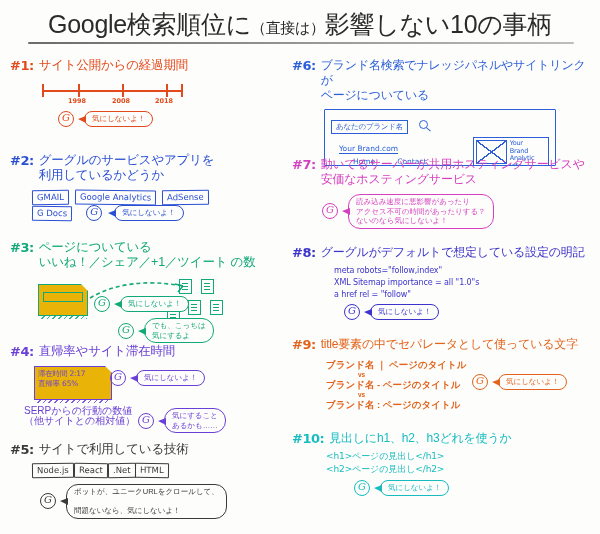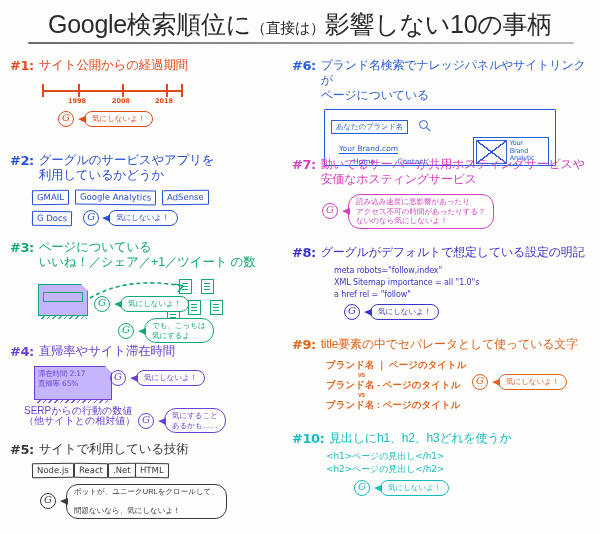--- a/index.html
+++ b/index.html
@@ -74,21 +74,21 @@
 
   
   .tl{position:relative;height:22px;}
   .tl .bar{position:absolute;left:0;top:8px;width:140px;height:1.6px;background:currentColor;}
   .tl .tick{position:absolute;top:2px;width:1.6px;height:13px;background:currentColor;}
   .tl .lab{position:absolute;top:15px;font-size:6.5px;font-family:"DejaVu Sans",sans-serif;font-weight:bold;}
 
   
   .doc{
     position:relative;border:1.4px solid currentColor;border-top-right-radius:0;
-    background:#c4b5fd;
+    background:#eab308;
   }
   .doc:before{
     content:"";position:absolute;right:-1.4px;top:-1.4px;
     border-left:7px solid transparent;border-top:7px solid #fdfdfb;
   }
   .zig{
     height:4px;width:100%;
     background:repeating-linear-gradient(135deg,currentColor 0 1px,transparent 1px 4px);
     opacity:.85;
   }
@@ -162,21 +162,21 @@
           <span>グーグルのサービスやアプリを</span><br>
           <span>利用しているかどうか</span>
         </span>
       </div>
       <div style="margin:7px 0 0 22px;">
         <div class="row" style="gap:6px;">
           <span class="box">GMAIL</span>
           <span class="box r2">Google Analytics</span>
           <span class="box">AdSense</span>
         </div>
-        <div class="row" style="margin-top:5px;">
+        <div class="row" style="gap:6px;">
           <span class="box r2">G Docs</span>
           <span class="gicon" style="margin-left:8px;">G</span>
           <span class="bub jp" style="margin-left:6px;">気にしないよ！</span>
         </div>
       </div>
     </div>
 
     <div class="sec" style="color:#11a87a;height:102px;">
       <div class="sec-head">
         <span class="num">#3:</span>

